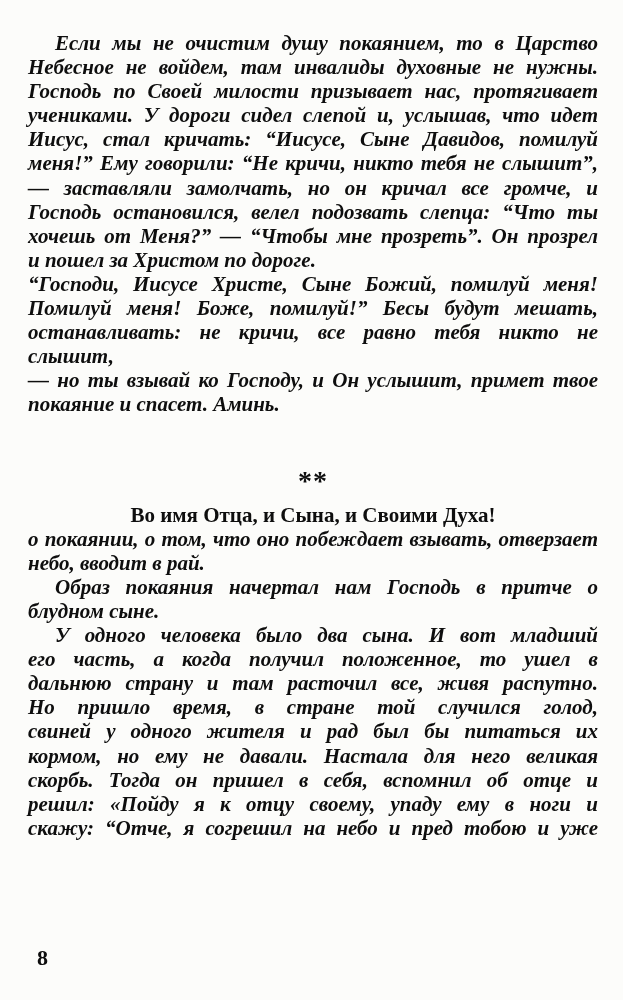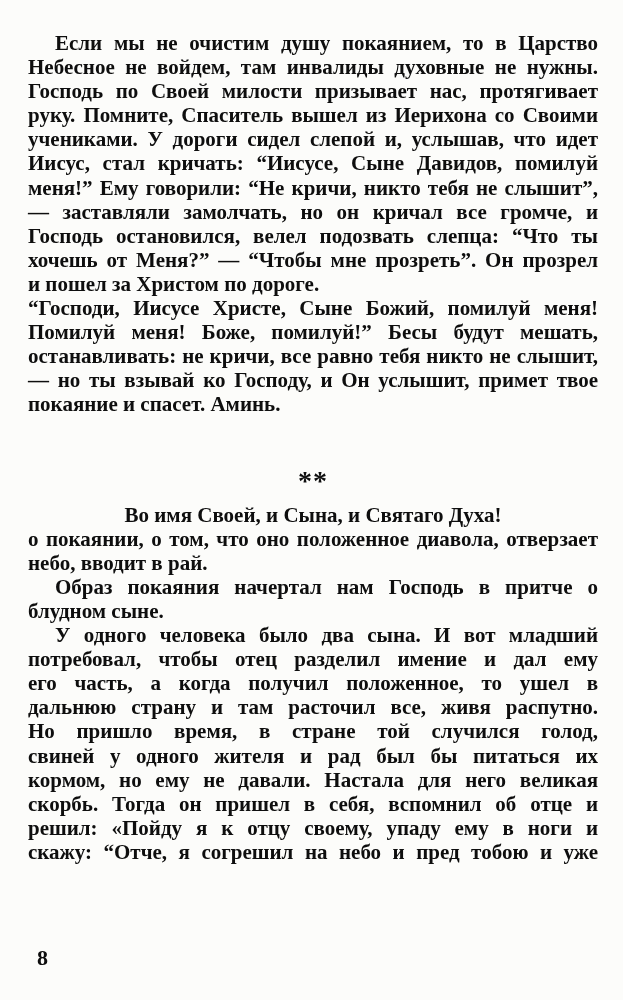--- a/index.html
+++ b/index.html
@@ -10,21 +10,21 @@
     overflow: hidden;
     font-family: "Liberation Serif", "DejaVu Serif", serif;
     font-weight: 700;
     color: #0e0e0e;
   }
   .text-block {
     padding: 31px 25px 0 28px;
     font-size: 21px;
     line-height: 24.1px;
   }
-  .para { margin: 0; }
+  .para { margin: 0; font-style: italic; }
   .line {
     text-align: justify;
     text-align-last: justify;
     white-space: normal;
   }
   .line.indent { text-indent: 27px; }
   .line.para-end { text-align-last: left; }
   .separator {
     margin-top: 52px;
     text-align: center;
@@ -44,49 +44,47 @@
   }
 </style>
 </head>
 <body>
 
 <main class="text-block">
     <div class="para">
       <div class="line indent">Если мы не очистим душу покаянием, то в Царство</div>
       <div class="line">Небесное не войдем, там инвалиды духовные не нужны.</div>
       <div class="line">Господь по Своей милости призывает нас, протягивает</div>
-      <div class="line">руку. Помните, Спаситель вышел из Иерихона со Своими</div>
       <div class="line">учениками. У дороги сидел слепой и, услышав, что идет</div>
       <div class="line">Иисус, стал кричать: “Иисусе, Сыне Давидов, помилуй</div>
       <div class="line">меня!” Ему говорили: “Не кричи, никто тебя не слышит”,</div>
       <div class="line">— заставляли замолчать, но он кричал все громче, и</div>
       <div class="line">Господь остановился, велел подозвать слепца: “Что ты</div>
       <div class="line">хочешь от Меня?” — “Чтобы мне прозреть”. Он прозрел</div>
       <div class="line para-end">и пошел за Христом по дороге.</div>
     </div>
     <div class="para">
       <div class="line">“Господи, Иисусе Христе, Сыне Божий, помилуй меня!</div>
       <div class="line">Помилуй меня! Боже, помилуй!” Бесы будут мешать,</div>
       <div class="line">останавливать: не кричи, все равно тебя никто не слышит,</div>
       <div class="line">— но ты взывай ко Господу, и Он услышит, примет твое</div>
       <div class="line para-end">покаяние и спасет. Аминь.</div>
     </div>
     <div class="separator">**</div>
-    <div class="centered-line">Во имя Своей, и Сына, и Святаго Духа!</div>
+    <div class="centered-line">Во имя Отца, и Сына, и Своими Духа!</div>
     <div class="para">
-      <div class="line">о покаянии, о том, что оно положенное диавола, отверзает</div>
+      <div class="line">о покаянии, о том, что оно побеждает взывать, отверзает</div>
       <div class="line para-end">небо, вводит в рай.</div>
     </div>
     <div class="para">
       <div class="line indent">Образ покаяния начертал нам Господь в притче о</div>
       <div class="line para-end">блудном сыне.</div>
     </div>
     <div class="para">
       <div class="line indent">У одного человека было два сына. И вот младший</div>
-      <div class="line">потребовал, чтобы отец разделил имение и дал ему</div>
       <div class="line">его часть, а когда получил положенное, то ушел в</div>
       <div class="line">дальнюю страну и там расточил все, живя распутно.</div>
       <div class="line">Но пришло время, в стране той случился голод,</div>
       <div class="line">свиней у одного жителя и рад был бы питаться их</div>
       <div class="line">кормом, но ему не давали. Настала для него великая</div>
       <div class="line">скорбь. Тогда он пришел в себя, вспомнил об отце и</div>
       <div class="line">решил: «Пойду я к отцу своему, упаду ему в ноги и</div>
       <div class="line">скажу: “Отче, я согрешил на небо и пред тобою и уже</div>
     </div>
   </main>

